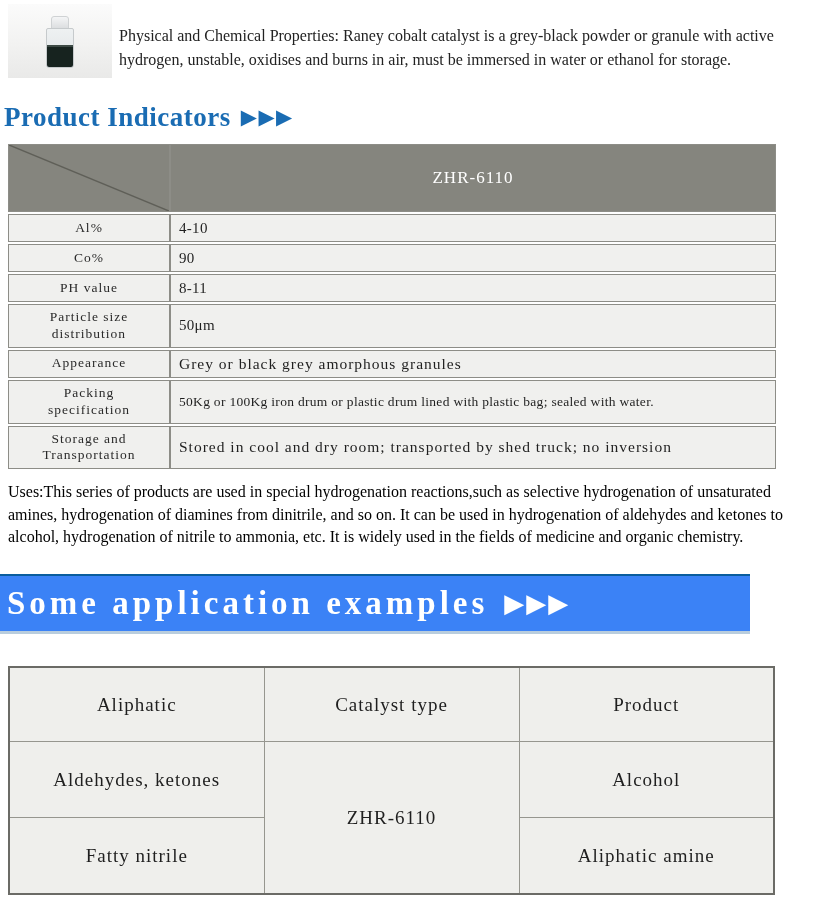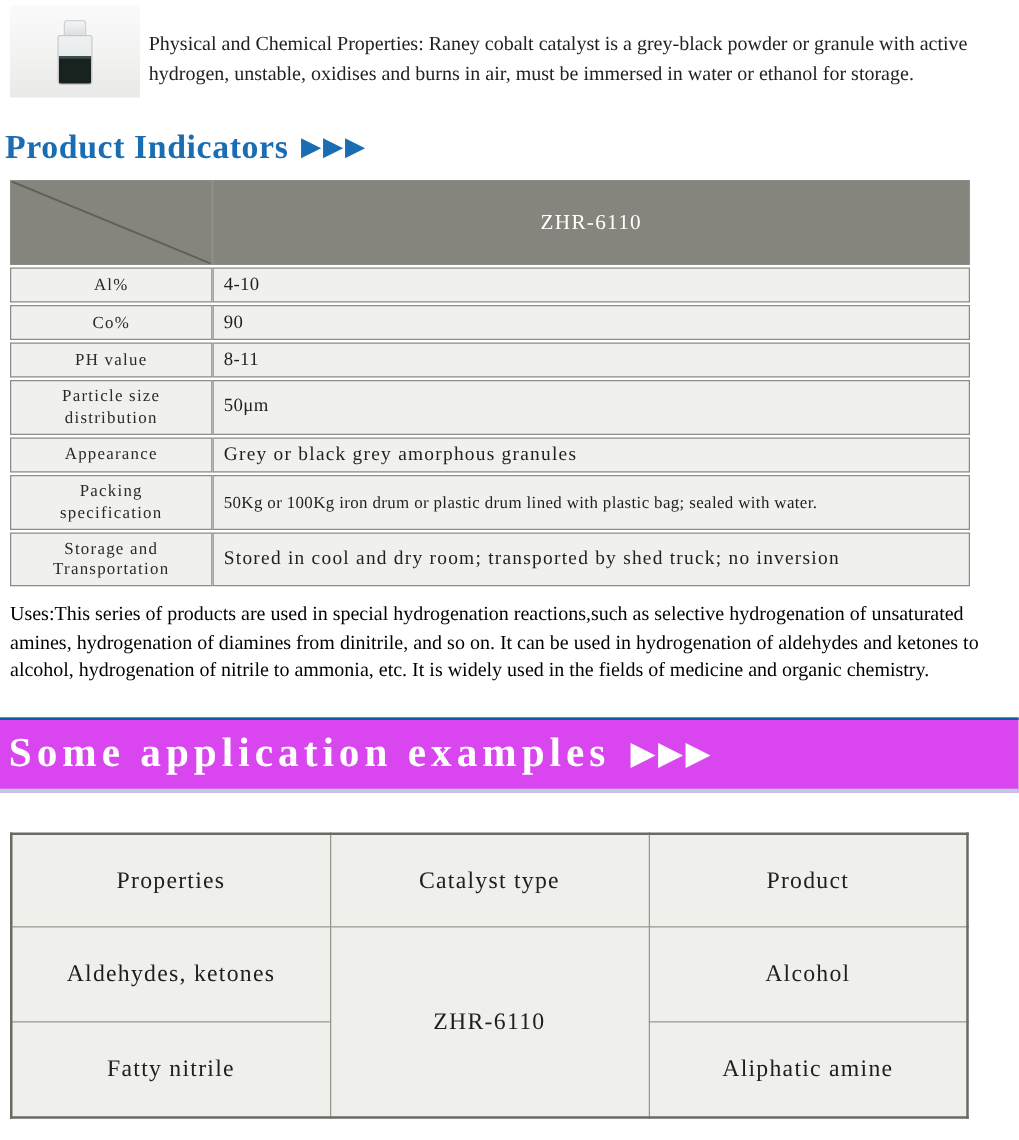--- a/index.html
+++ b/index.html
@@ -86,22 +86,22 @@
   td.value-cell.v-lg { font-size: 15.5px; letter-spacing: 1px; }
 
   
   .uses-text {
     margin: 10px 0 0 8px; width: 804px;
     font-size: 16px; line-height: 22.5px; color: #000000;
   }
 
   
   .apps-banner {
-    margin-top: 25px; height: 60px; width: 815px;
-    background: #d946ef;
+    margin-top: 25px; height: 60px; width: 750px;
+    background: #3b82f6;
     border-top: 2px solid #0a5d9e;
     border-bottom: 3px solid #b9cddd;
     display: flex; align-items: center;
     color: #ffffff;
   }
   .apps-banner .banner-label {
     font-size: 33px; font-weight: bold; letter-spacing: 4px;
     margin-left: 7px;
   }
   .apps-banner .arrows { margin-left: 16px; gap: 2px; }
@@ -195,21 +195,21 @@
   <span class="arrows">
     <span class="arrow-glyph">▶</span>
     <span class="arrow-glyph">▶</span>
     <span class="arrow-glyph">▶</span>
   </span>
 </div>
 
 <table class="apps">
   <tbody>
       <tr class="hdr-row">
-    <td>Properties</td>
+    <td>Aliphatic</td>
     <td>Catalyst type</td>
     <td>Product</td>
   </tr>
   <tr class="data-row">
     <td>Aldehydes, ketones</td>
     <td rowspan="2" class="catalyst-cell">ZHR-6110</td>
     <td>Alcohol</td>
   </tr>
   <tr class="data-row">
     <td>Fatty nitrile</td>

